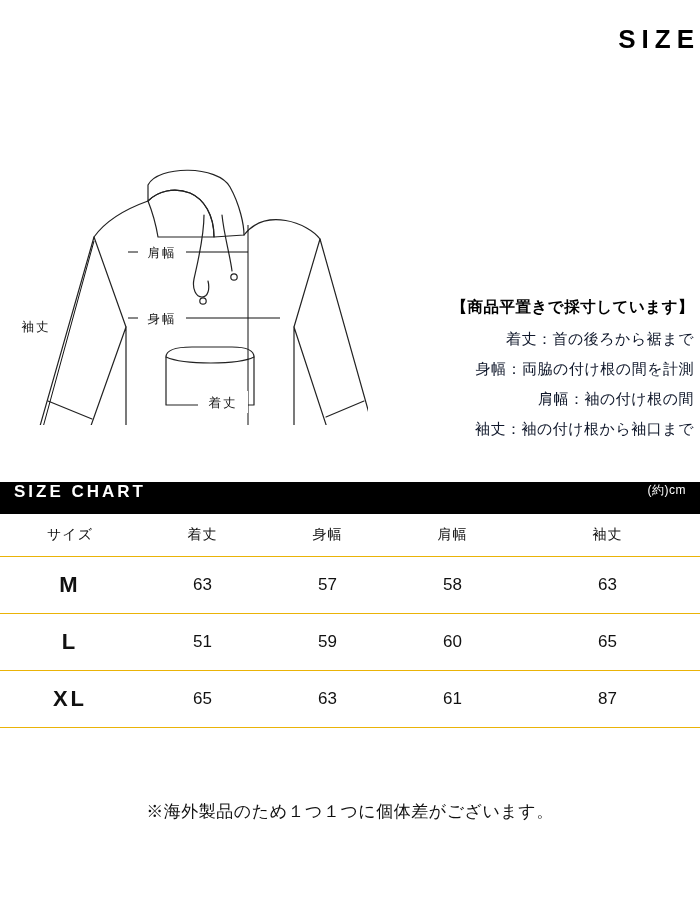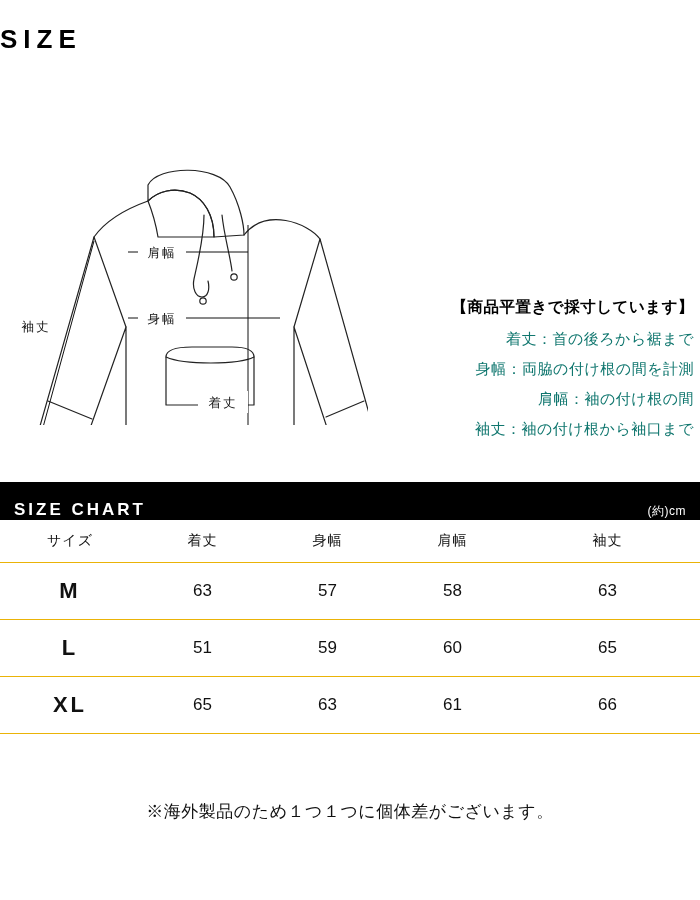--- a/index.html
+++ b/index.html
@@ -15,21 +15,21 @@
     position: relative;
     overflow: hidden;
   }
   .page {
     width: 700px;
     height: 900px;
     position: relative;
   }
   
   .page-title {
-    text-align: left;
+    text-align: right;
     font-size: 26px;
     font-weight: bold;
     letter-spacing: 6px;
     padding-top: 24px;
     color: #000;
   }
   
   .diagram-area {
     position: relative;
     height: 370px;
@@ -51,37 +51,37 @@
   }
   .notes .note-head {
     font-size: 15.5px;
     font-weight: bold;
     color: #000;
     margin-bottom: 12px;
     letter-spacing: 0.5px;
   }
   .notes .note-line {
     font-size: 15px;
-    color: #0f766e;
+    color: #0f172a;
     margin-bottom: 11px;
     letter-spacing: 0.5px;
   }
   
   .chart-wrap {
     position: absolute;
     top: 482px;
     left: 0;
     width: 700px;
   }
   .chart-header {
     background: #000000;
     color: #ffffff;
-    height: 38px;
+    height: 32px;
     display: flex;
-    align-items: flex-end;
+    align-items: flex-start;
     justify-content: space-between;
     padding: 0 14px;
     box-sizing: border-box;
   }
   .chart-header .ch-title {
     font-size: 17px;
     font-weight: bold;
     letter-spacing: 3px;
   }
   .chart-header .ch-unit {
@@ -258,21 +258,21 @@
           <td>51</td>
           <td>59</td>
           <td>60</td>
           <td>65</td>
         </tr>
         <tr>
           <td class="size-label">XL</td>
           <td>65</td>
           <td>63</td>
           <td>61</td>
-          <td>66</td>
+          <td>87</td>
         </tr>
       </tbody>
     </table>
   </div>
 
   <div class="footnote">※海外製品のため１つ１つに個体差がございます。</div>
 
 </div>
 
 </body></html>

